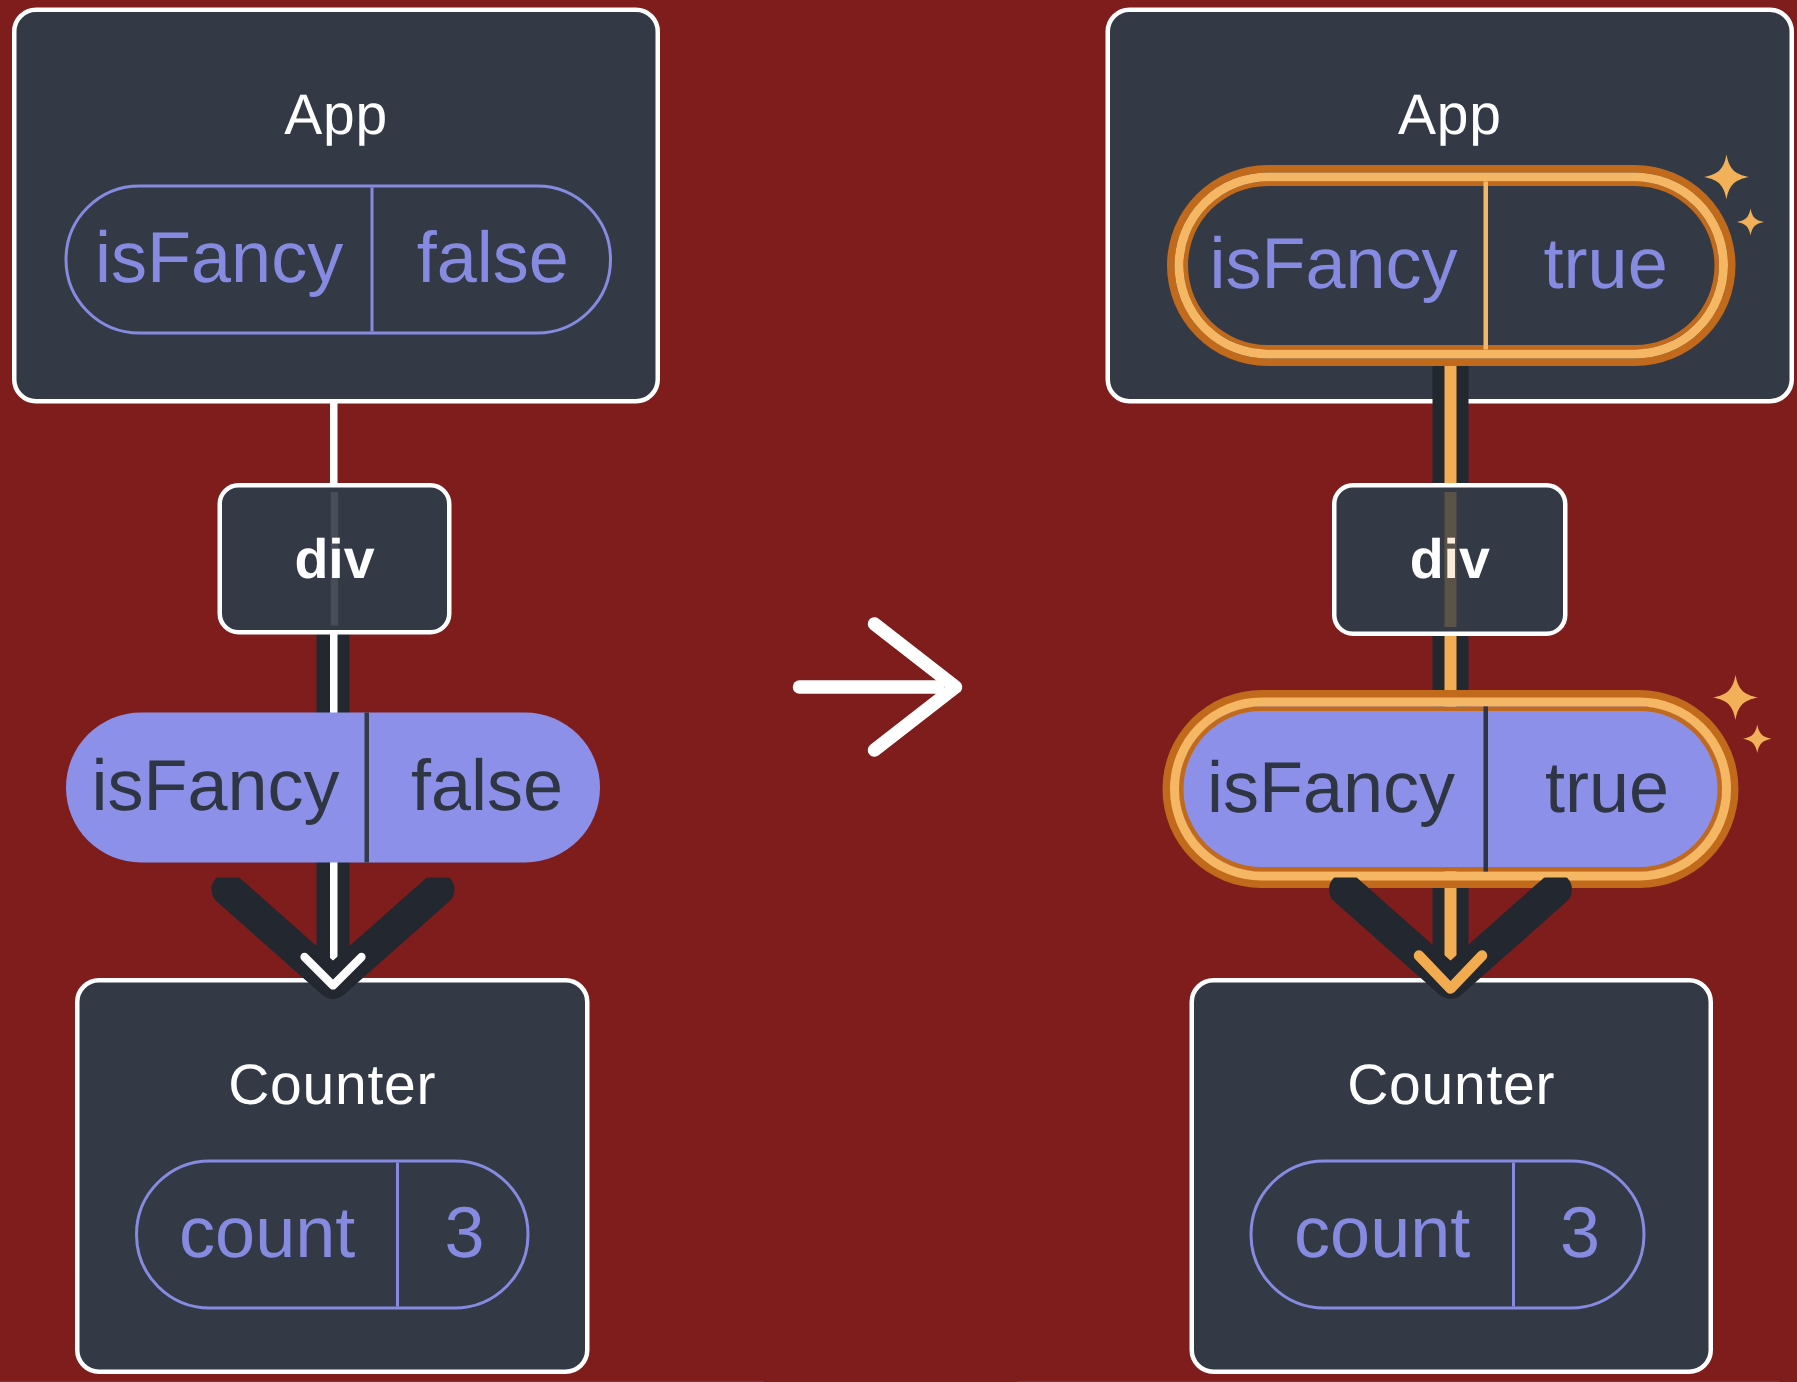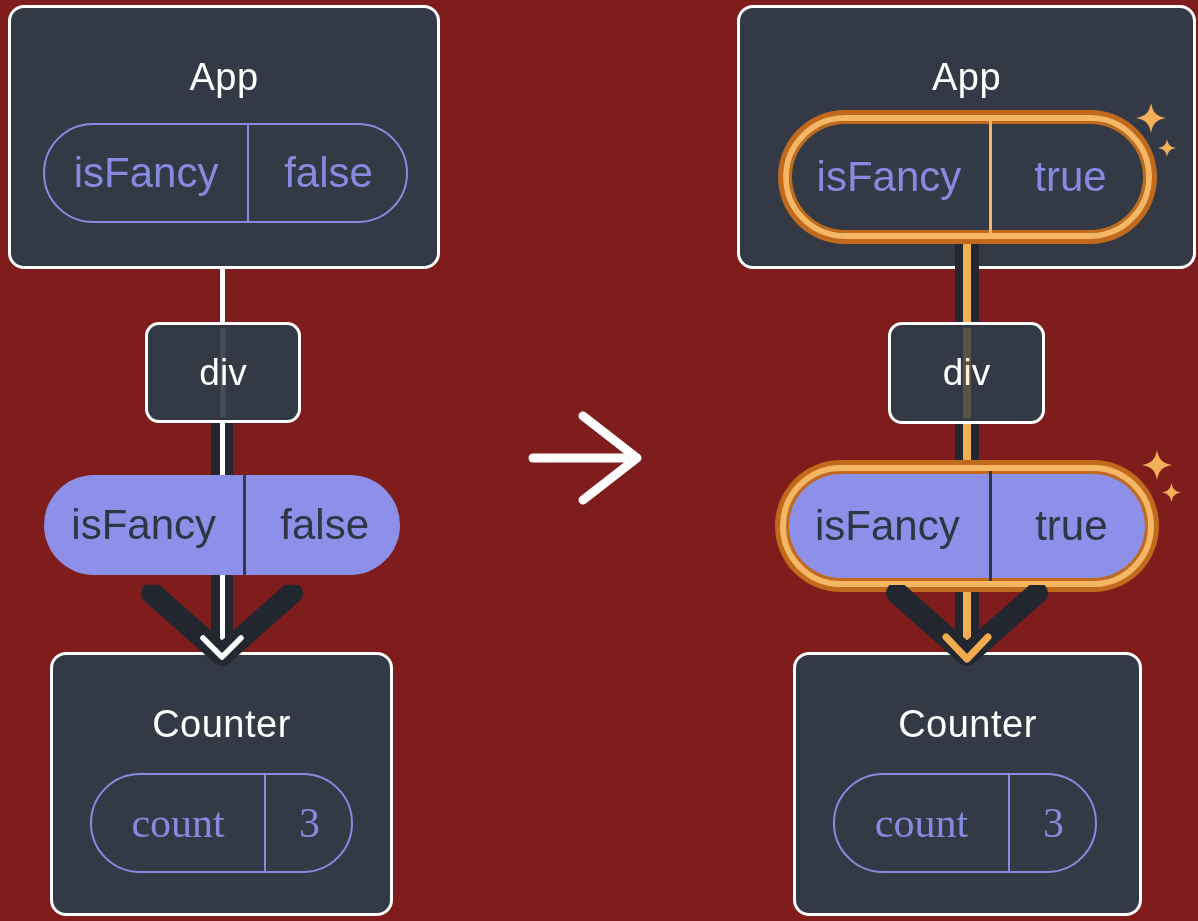--- a/index.html
+++ b/index.html
@@ -13,45 +13,45 @@
     position:absolute;box-sizing:border-box;
     background:#333A45;border:3px solid #FFFFFF;border-radius:16px;z-index:1;
   }
   .card-title{
     position:absolute;left:0;right:0;top:50px;text-align:center;
     color:#FFFFFF;font-size:38px;line-height:1;letter-spacing:.5px;
   }
   
   .pill{
     position:absolute;box-sizing:border-box;display:flex;align-items:stretch;
-    border-radius:60px;font-size:42px;z-index:4;
+    border-radius:60px;font-size:48px;z-index:4;
   }
   .cell{flex:0 0 44%;display:flex;align-items:center;justify-content:center;line-height:1;}
   .cell.name{flex:0 0 56%;}
   .count .cell.name{flex:0 0 66.5%;}
-  .count .cell{flex:0 0 33.5%;font-family:Liberation Serif, serif;}
+  .count .cell{flex:0 0 33.5%;}
   .outline-pill{border:2.5px solid #868BE1;color:#868BE1;}
   .outline-pill .cell + .cell{border-left:2.5px solid #868BE1;}
   .solid-pill{background:#8C90E9;color:#2F3542;}
   .solid-pill .cell + .cell{border-left:3px solid #343A46;}
   
   .ring{
     border:6px solid #F6B764;border-radius:64px;
     box-shadow:0 0 0 5px #C16A1C, inset 0 0 0 3px #C16A1C;
   }
   .ring-outline{color:#868BE1;background:transparent;}
   .ring-outline .cell + .cell{border-left:3px solid #F6B764;}
   .ring-solid{background:#8C90E9;background-clip:padding-box;color:#2F3542;}
   .ring-solid .cell + .cell{border-left:3px solid #2F3542;}
   .bold{font-weight:normal;}
   
   .divbox{
     position:absolute;box-sizing:border-box;background:#333A45;
     border:3px solid #FFFFFF;border-radius:14px;display:flex;align-items:center;
-    justify-content:center;color:#FFFFFF;font-size:37px;z-index:3;overflow:hidden;
+    justify-content:center;color:#FFFFFF;font-size:37px;z-index:3;overflow:hidden;font-weight:bold;
   }
   .stripe{position:absolute;top:3px;bottom:3px;left:50%;transform:translateX(-50%);}
   
   .vline{position:absolute;z-index:2;}
   .lz{z-index:5;}
   .spark{position:absolute;z-index:6;}
   svg{display:block;}
 </style>
 </head>
 <body>

